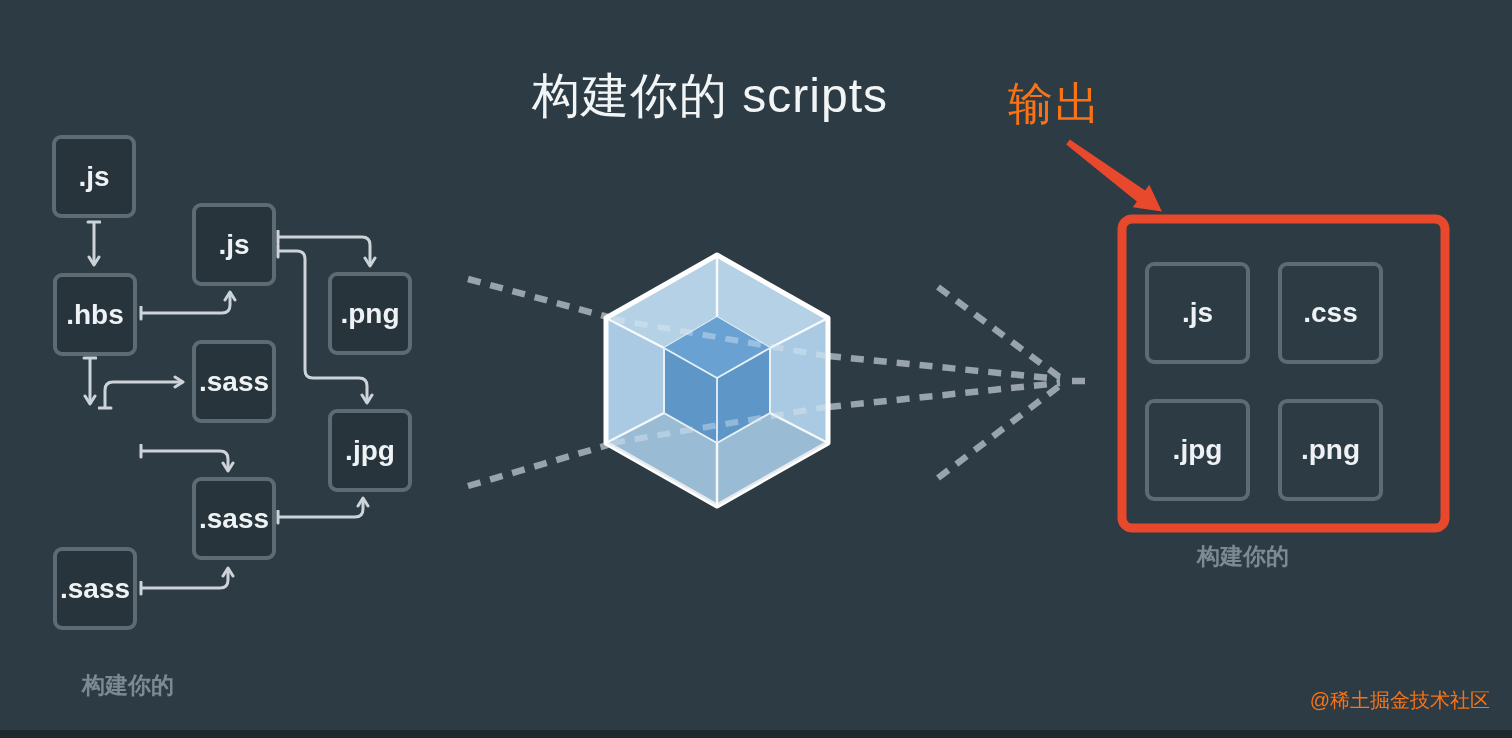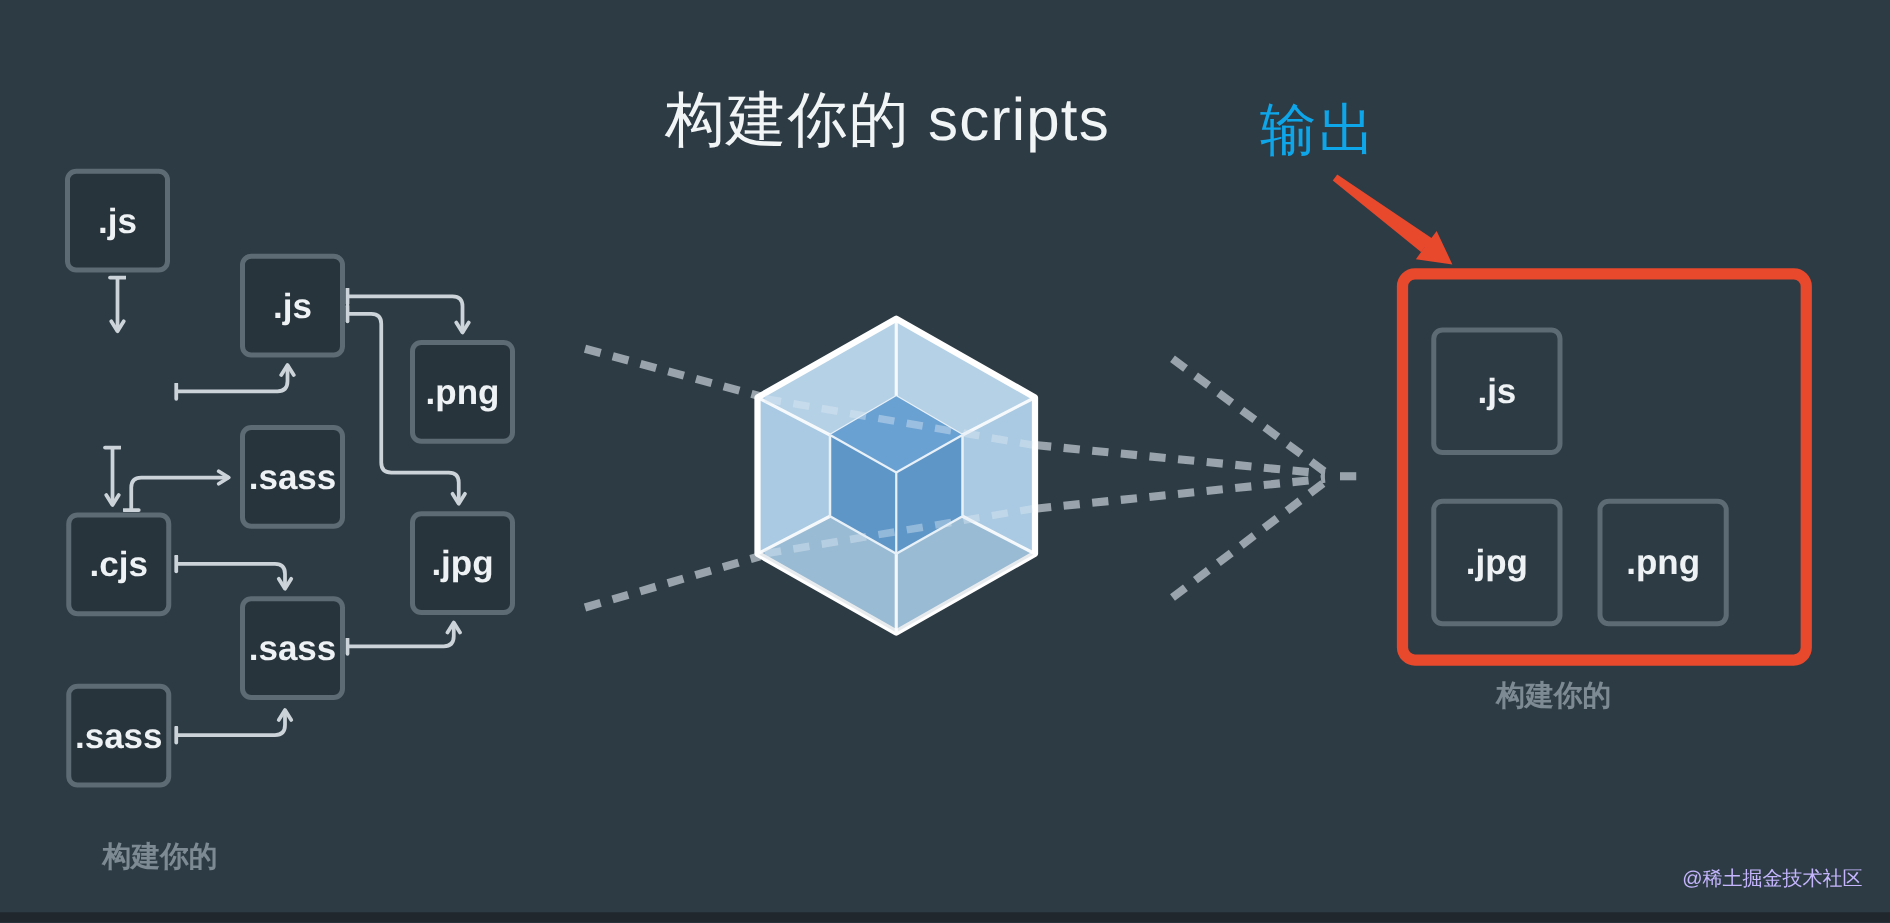--- a/index.html
+++ b/index.html
@@ -8,42 +8,42 @@
     background:#2d3b44;
     font-family:"Liberation Sans","DejaVu Sans",sans-serif;
   }
   .stage svg.overlay{position:absolute;left:0;top:0;width:1512px;height:738px;}
   .title{
     position:absolute;top:64px;left:710px;transform:translateX(-50%);
     margin:0;font-size:48px;font-weight:400;color:#f2f5f6;white-space:nowrap;letter-spacing:1px;
   }
   .output-label{
     position:absolute;top:74px;left:1055px;transform:translateX(-50%);
-    font-size:45px;font-weight:400;color:#0ea5e9;white-space:nowrap;letter-spacing:2px;
+    font-size:45px;font-weight:400;color:#f97316;white-space:nowrap;letter-spacing:2px;
   }
   .module-box{
     position:absolute;width:84px;height:83px;box-sizing:border-box;
     background:#28343c;border:4px solid #5d6b74;border-radius:9px;
     display:flex;align-items:center;justify-content:center;
   }
   .module-box span{color:#eef2f4;font-size:28px;font-weight:600;}
   .output-box{
     position:absolute;width:105px;height:102px;box-sizing:border-box;
     background:transparent;border:4px solid #5d6b74;border-radius:9px;
     display:flex;align-items:center;justify-content:center;
   }
   .output-box span{color:#eef2f4;font-size:28px;font-weight:600;}
   .caption{
     position:absolute;font-size:23px;font-weight:700;color:#7d8a93;white-space:nowrap;
   }
   .caption.modules-caption{left:82px;top:670px;}
   .caption.outputs-caption{left:1243px;top:541px;transform:translateX(-50%);}
   .watermark{
     position:absolute;right:22px;bottom:16px;
-    font-size:16px;color:#c4b5fd;white-space:nowrap;
+    font-size:20px;color:#f97316;white-space:nowrap;
   }
 </style>
 </head>
 <body>
 
 <div class="stage">
 
   <svg class="overlay" viewBox="0 0 1512 738">
     <defs>
       <marker id="arrow" markerUnits="userSpaceOnUse" markerWidth="16" markerHeight="16" refX="11" refY="7" orient="auto">
@@ -110,41 +110,44 @@
 
   <h1 class="title">构建你的 scripts</h1>
   <div class="output-label">输出</div>
 
   <div class="module-box" style="left:52px;top:135px">
     <span>.js</span>
     </div>
   <div class="module-box" style="left:192px;top:203px">
     <span>.js</span>
     </div>
+  <div class="module-box" style="left:53px;top:273px">
+    <span>.hbs</span>
+    </div>
   <div class="module-box" style="left:328px;top:272px">
     <span>.png</span>
     </div>
   <div class="module-box" style="left:192px;top:340px">
     <span>.sass</span>
-    </div>
-  <div class="module-box" style="left:53px;top:410px">
-    <span>.cjs</span>
     </div>
   <div class="module-box" style="left:328px;top:409px">
     <span>.jpg</span>
     </div>
   <div class="module-box" style="left:192px;top:477px">
     <span>.sass</span>
     </div>
   <div class="module-box" style="left:53px;top:547px">
     <span>.sass</span>
     </div>
 
   <div class="output-box" style="left:1145px;top:262px">
     <span>.js</span>
+    </div>
+  <div class="output-box" style="left:1278px;top:262px">
+    <span>.css</span>
     </div>
   <div class="output-box" style="left:1145px;top:399px">
     <span>.jpg</span>
     </div>
   <div class="output-box" style="left:1278px;top:399px">
     <span>.png</span>
     </div>
 
   <div class="caption modules-caption">构建你的</div>
   <div class="caption outputs-caption">构建你的</div>

